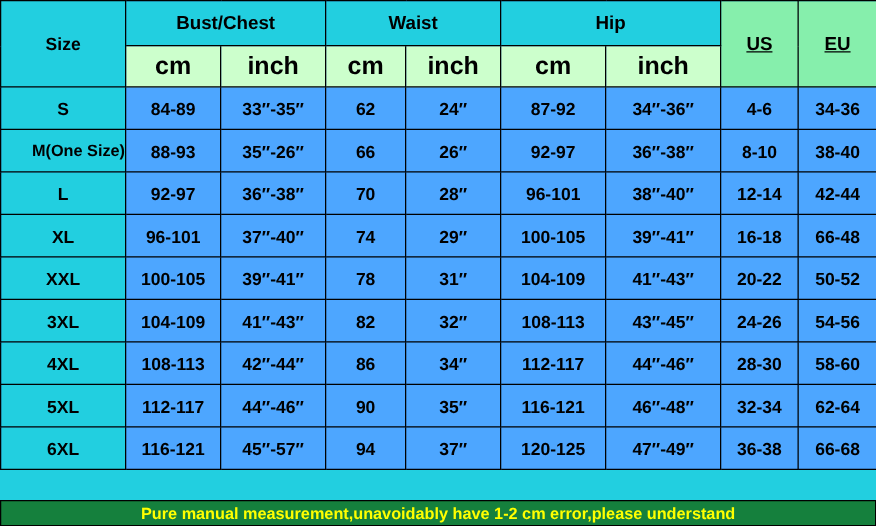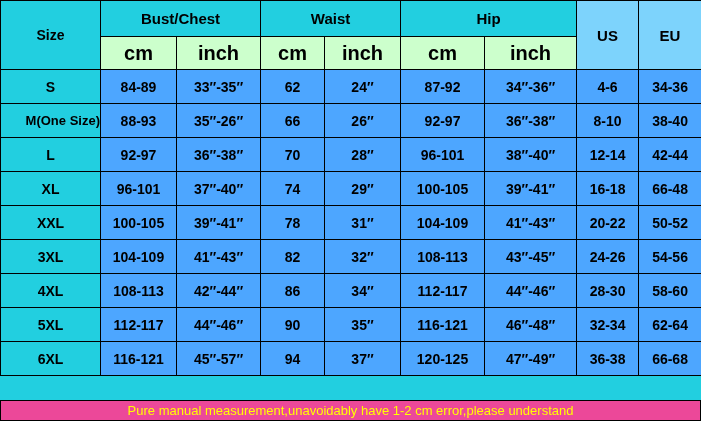--- a/index.html
+++ b/index.html
@@ -49,21 +49,22 @@
     height: 36px;
     background: #22cfe0;
     font-size: 15px;
   }
   .hdr-unit {
     height: 33px;
     background: #ccffcc;
     font-size: 20px;
   }
   .hdr-cyan {
-    background: #7dd3fc;
+    background: #86efac;
+    text-decoration: underline;
   }
   .size-col {
     background: #22cfe0;
     font-size: 14px;
     margin-left: 41px;
   }
   .size-col.small {
     font-size: 13px;
     text-align: right;
   }
@@ -76,24 +77,24 @@
   }
   tbody td.size-col {
     background: #22cfe0;
   }
   .footer-note {
     position: absolute;
     left: 0;
     bottom: 0;
     width: 701px;
     height: 21px;
-    background: #ec4899;
+    background: #15803d;
     color: #ffff00;
     font-size: 13px;
-    font-weight: normal;
+    font-weight: bold;
     display: flex;
     align-items: center;
     justify-content: center;
     box-sizing: border-box;
     border: 1px solid #000000;
   }
 </style>
 </head>
 <body>
 

